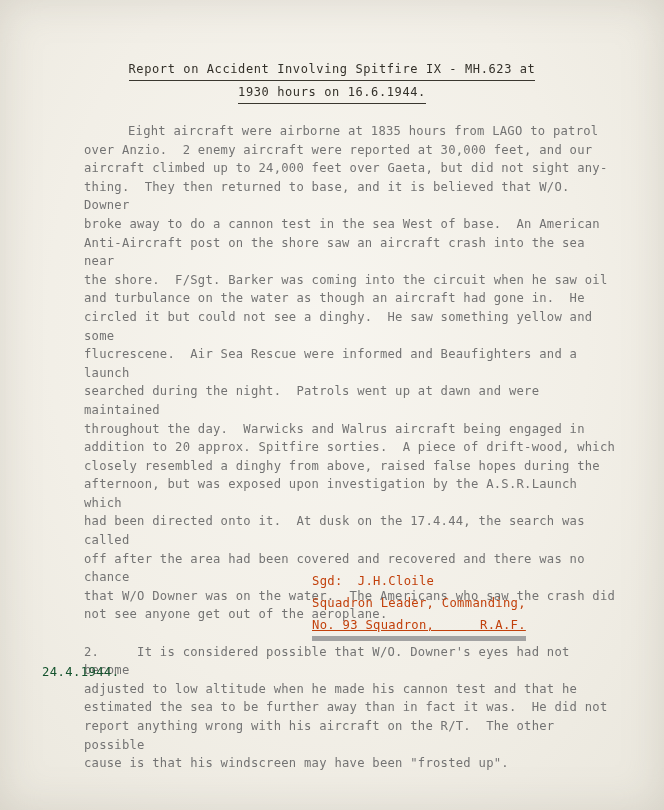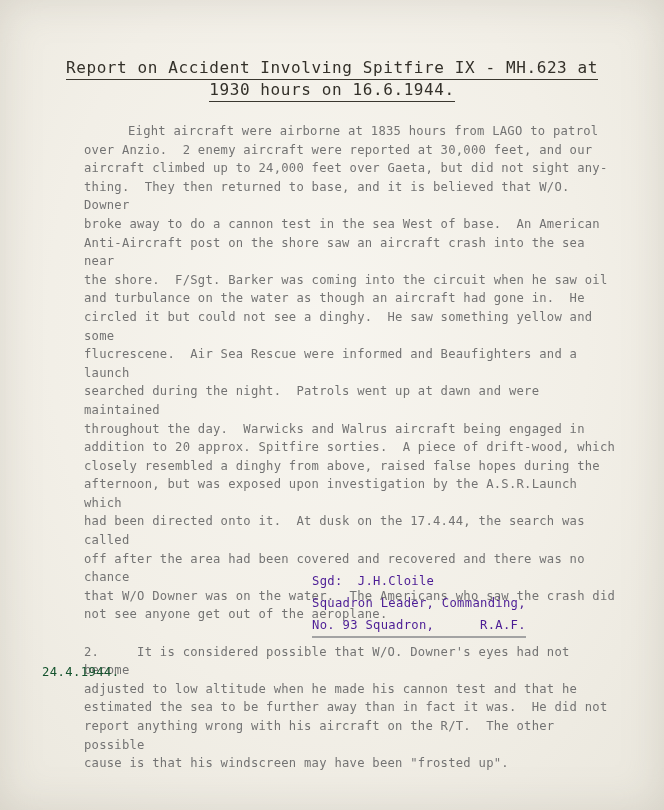--- a/index.html
+++ b/index.html
@@ -36,21 +36,21 @@
   }
 
   .title-block {
     position: absolute;
     left: 0;
     right: 0;
     top: 58px;
     text-align: center;
   }
   .title-line {
-    font-size: 16px;
+    font-size: 12px;
     letter-spacing: 0.6px;
     line-height: 20px;
     color: #333029;
     display: inline-block;
   }
   .title-line.underlined {
     border-bottom: 1px solid #3a372f;
     padding-bottom: 1px;
   }
 
@@ -76,29 +76,30 @@
     height: 18.6px;
   }
 
   .signature {
     position: absolute;
     left: 312px;
     top: 570px;
     font-size: 12.2px;
     line-height: 22px;
     letter-spacing: 0.3px;
-    color: #4c1d95;
+    color: #c2410c;
   }
   .sig-line {
     white-space: pre;
   }
   .sig-line.underlined {
     display: inline-block;
-    border-bottom: 2px solid #a3a3a3;
+    border-bottom: 5px solid #a3a3a3;
     padding-bottom: 0px;
+    text-decoration: underline;
   }
 
   .date-stamp {
     position: absolute;
     left: 42px;
     top: 648px;
     font-size: 12.2px;
     letter-spacing: 0.4px;
     color: #14532d;
     margin-top: 17px;

